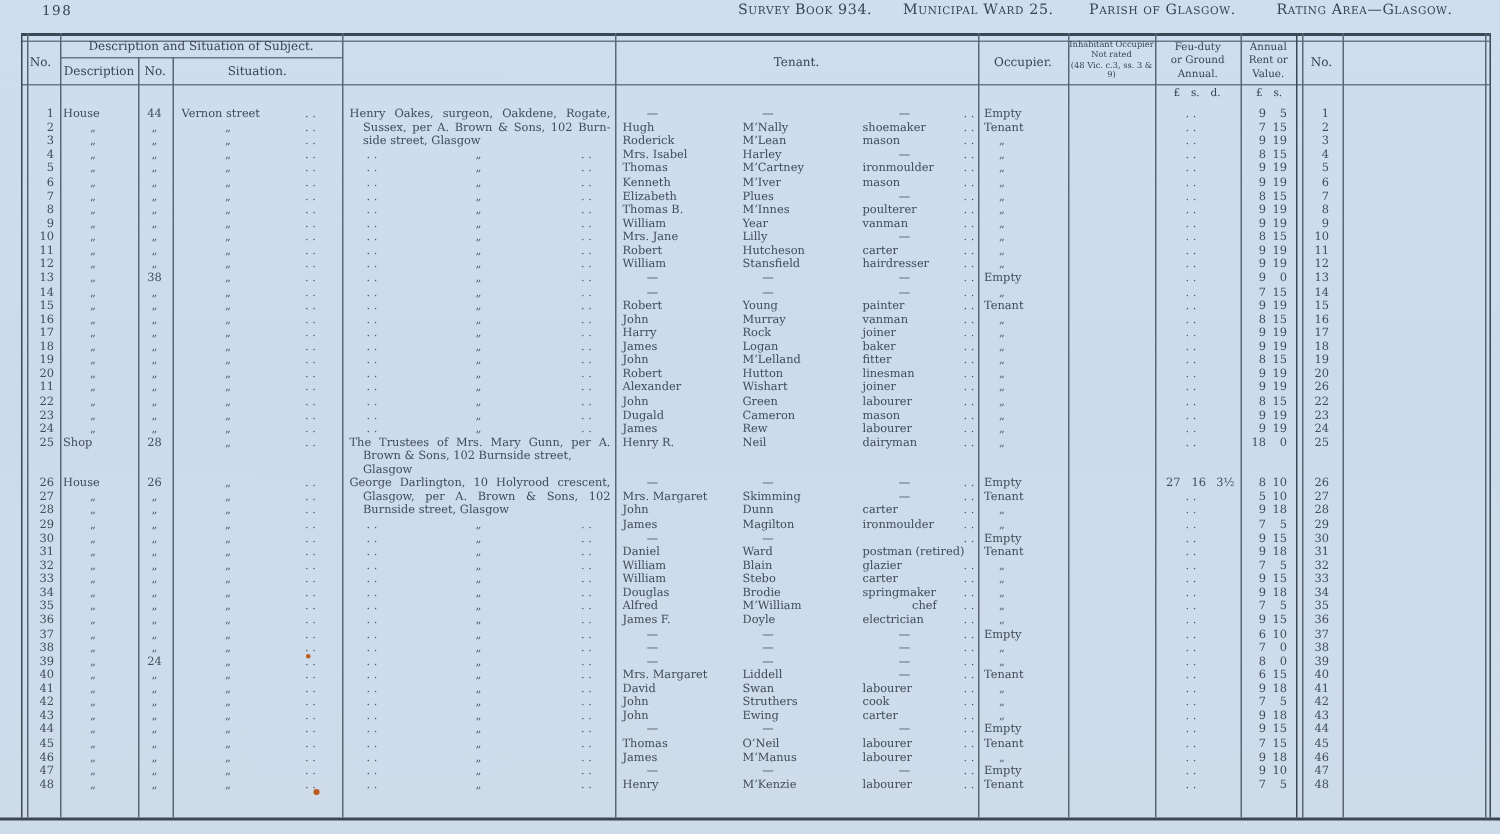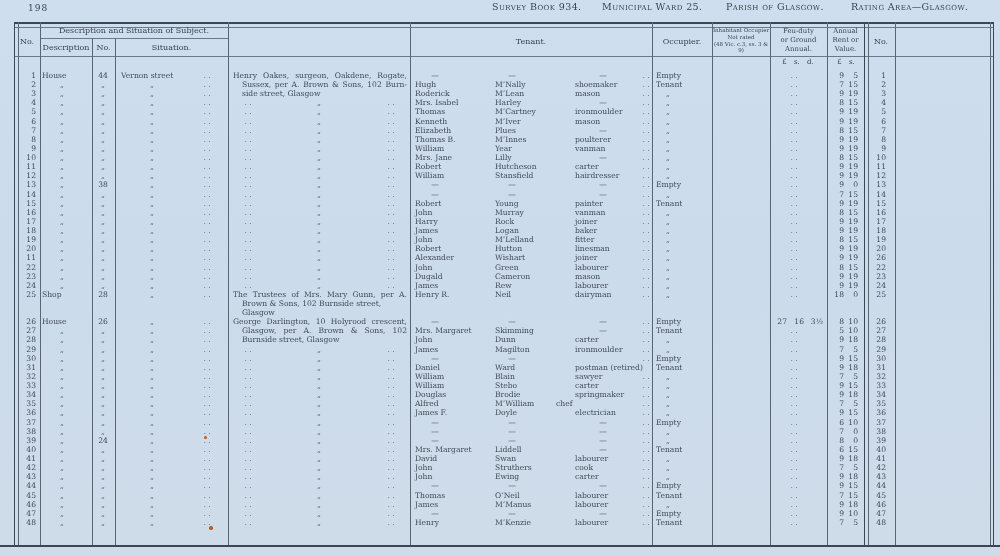--- a/index.html
+++ b/index.html
@@ -670,21 +670,21 @@
         <span class="c r" style="left: 16px; width: 20px;">32</span>
         <span class="c ct di" style="left: 52px; width: 20px;">„</span>
         <span class="c ct di" style="left: 92px; width: 22px;">„</span>
         <span class="c ct di" style="left: 142px; width: 20px;">„</span>
         <span class="c ct di" style="left: 199px; width: 16px;">. .</span>
         <span class="c ct di" style="left: 241px; width: 14px;">. .</span>
         <span class="c ct di" style="left: 312px; width: 14px;">„</span>
         <span class="c ct di" style="left: 384px; width: 14px;">. .</span>
         <span class="c lt" style="left: 415px; width: 78px;">William</span>
         <span class="c lt" style="left: 495px; width: 78px;">Blain</span>
-        <span class="c lt" style="left: 575px; width: 74px;">sawyer</span>
+        <span class="c lt" style="left: 575px; width: 74px;">glazier</span>
         <span class="c ct di" style="left: 639px; width: 14px;">. .</span>
         <span class="c ct di" style="left: 660px; width: 16px;">„</span>
         <span class="c ct di" style="left: 786px; width: 16px;">. .</span>
         <span class="c r" style="left: 826px; width: 18px;">7</span>
         <span class="c r" style="left: 845px; width: 13px;">5</span>
         <span class="c r" style="left: 868px; width: 18px;">32</span>
       </div>
       <div class="ln" style="top: 381.08px;">
         <span class="c r" style="left: 16px; width: 20px;">33</span>
         <span class="c ct di" style="left: 52px; width: 20px;">„</span>
@@ -727,21 +727,21 @@
         <span class="c r" style="left: 16px; width: 20px;">35</span>
         <span class="c ct di" style="left: 52px; width: 20px;">„</span>
         <span class="c ct di" style="left: 92px; width: 22px;">„</span>
         <span class="c ct di" style="left: 142px; width: 20px;">„</span>
         <span class="c ct di" style="left: 199px; width: 16px;">. .</span>
         <span class="c ct di" style="left: 241px; width: 14px;">. .</span>
         <span class="c ct di" style="left: 312px; width: 14px;">„</span>
         <span class="c ct di" style="left: 384px; width: 14px;">. .</span>
         <span class="c lt" style="left: 415px; width: 78px;">Alfred</span>
         <span class="c lt" style="left: 495px; width: 78px;">M’William</span>
-        <span class="c lt" style="left: 556px; width: 74px;">chef</span>
+        <span class="c lt" style="left: 608px; width: 74px;">chef</span>
         <span class="c ct di" style="left: 639px; width: 14px;">. .</span>
         <span class="c ct di" style="left: 660px; width: 16px;">„</span>
         <span class="c ct di" style="left: 786px; width: 16px;">. .</span>
         <span class="c r" style="left: 826px; width: 18px;">7</span>
         <span class="c r" style="left: 845px; width: 13px;">5</span>
         <span class="c r" style="left: 868px; width: 18px;">35</span>
       </div>
       <div class="ln" style="top: 408.44px;">
         <span class="c r" style="left: 16px; width: 20px;">36</span>
         <span class="c ct di" style="left: 52px; width: 20px;">„</span>

